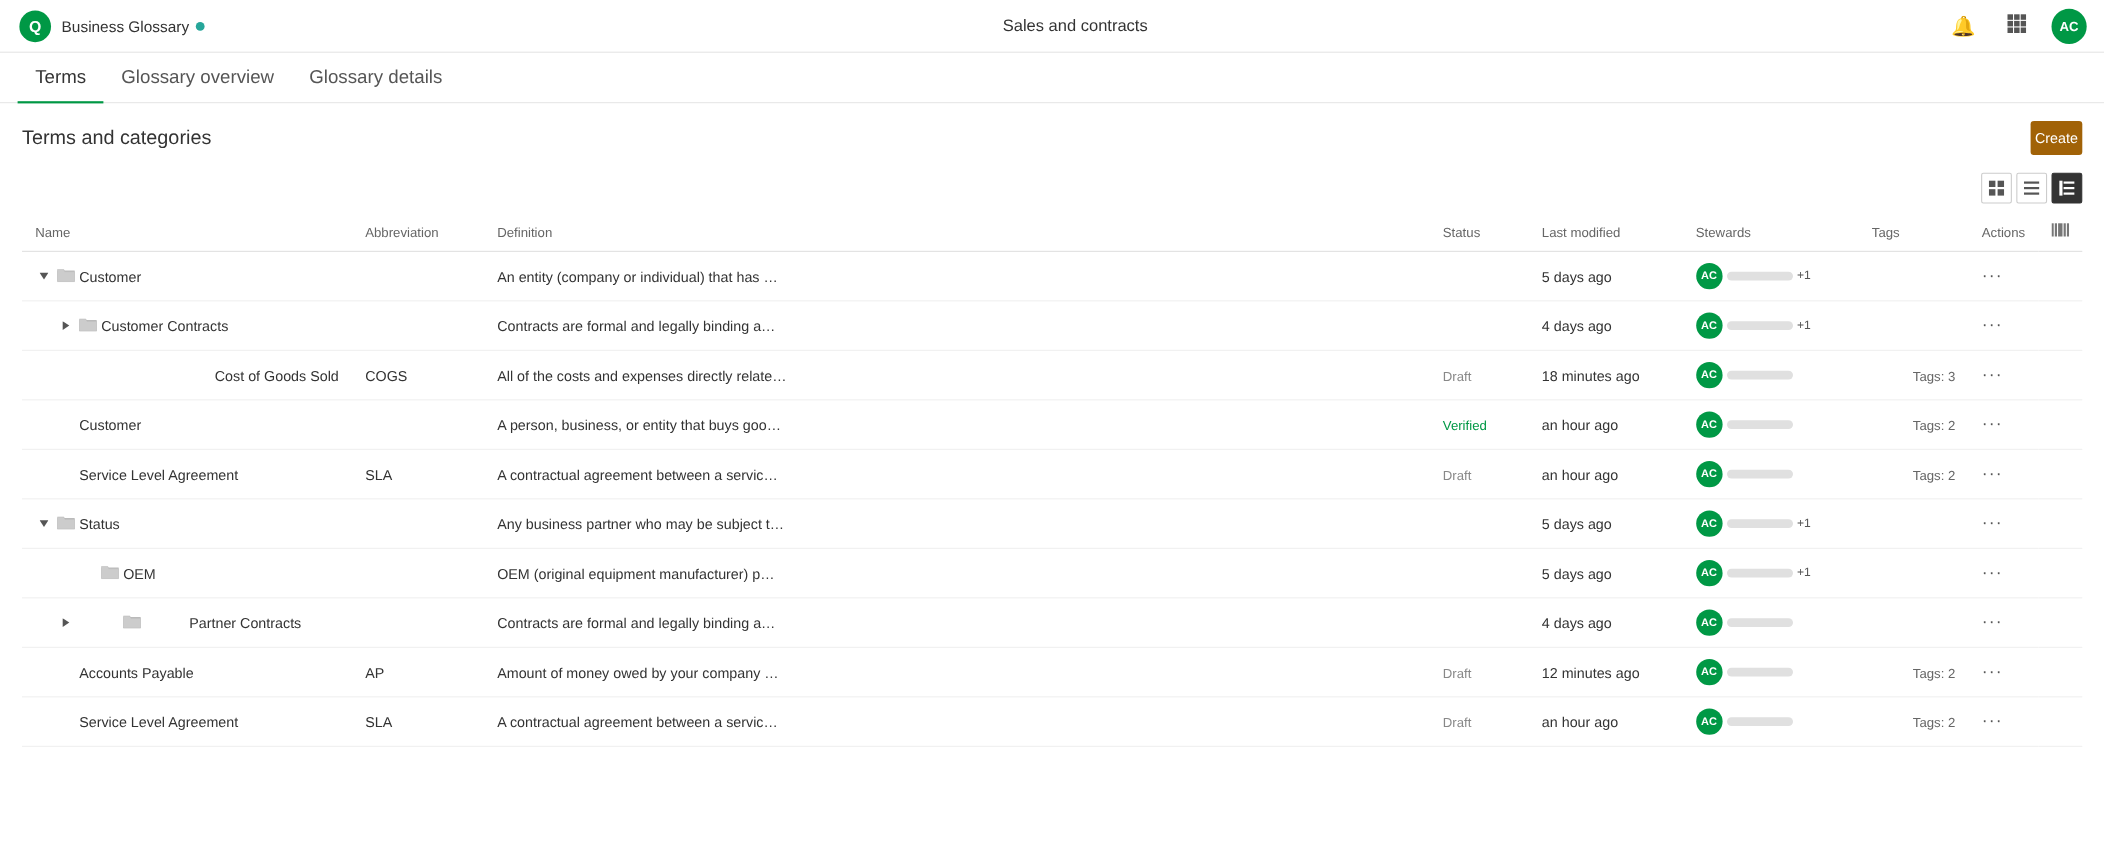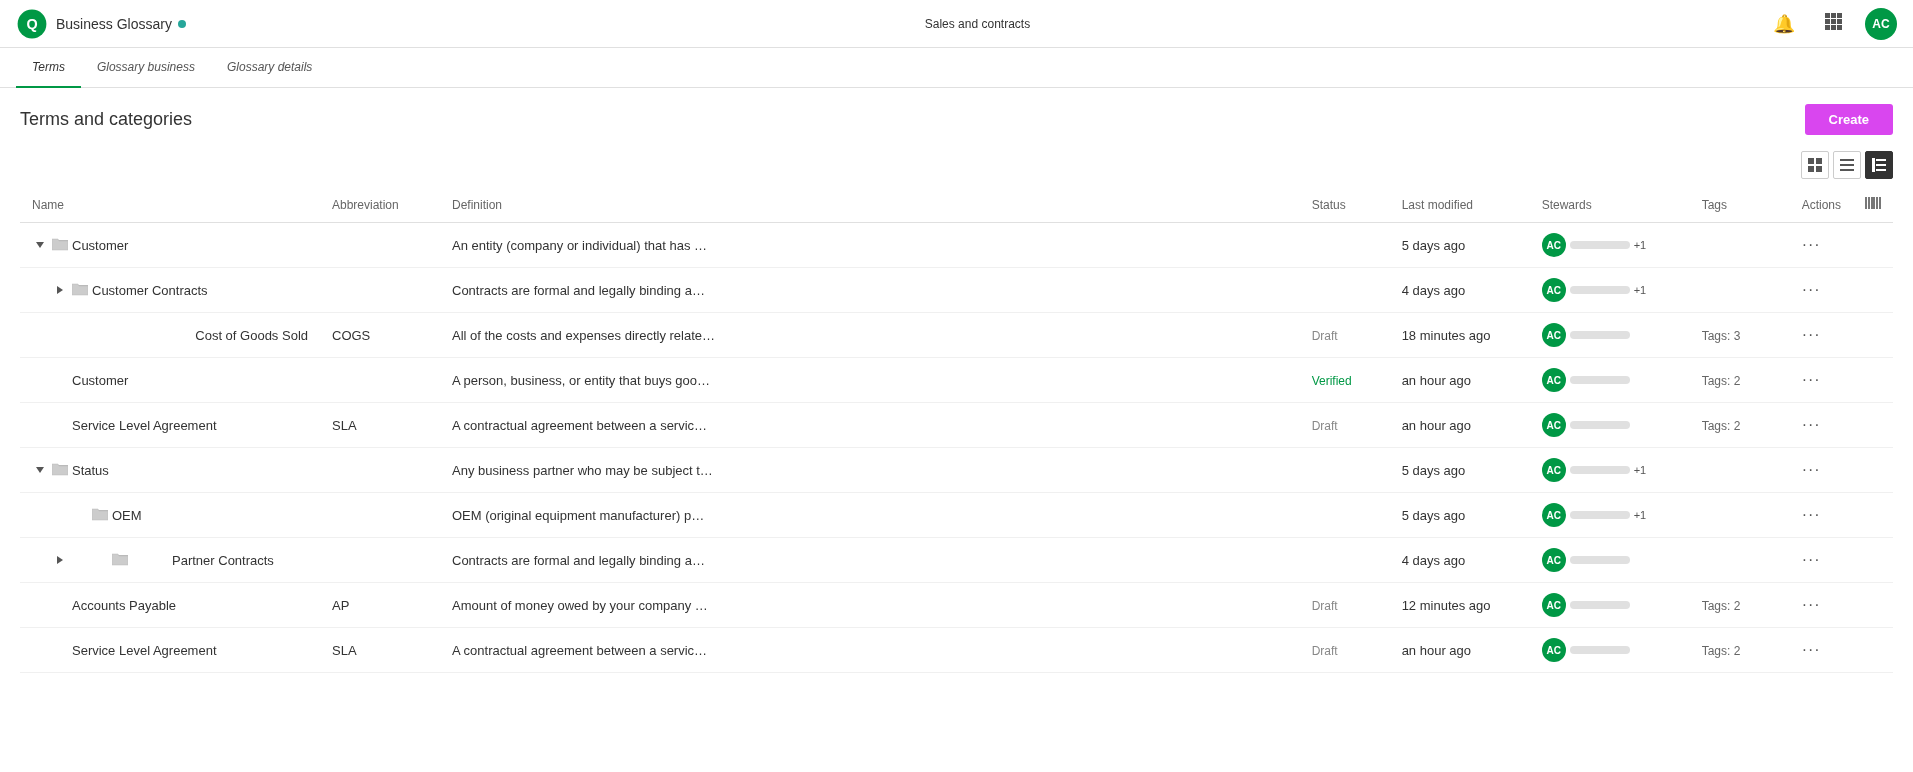--- a/index.html
+++ b/index.html
@@ -38,21 +38,21 @@
       gap: 6px;
     }
     .status-dot {
       width: 8px;
       height: 8px;
       border-radius: 50%;
       background: #26a69a;
       display: inline-block;
     }
     .header-center {
-      font-size: 12px;
+      font-size: 15px;
       font-weight: 500;
       color: #333;
     }
     .header-right {
       display: flex;
       align-items: center;
       gap: 16px;
     }
     .icon-btn {
       background: none;
@@ -83,25 +83,24 @@
     
     .tabs {
       display: flex;
       border-bottom: 1px solid #e0e0e0;
       padding: 0 16px;
       background: #fff;
     }
     .tab {
       padding: 12px 16px;
       cursor: pointer;
-      font-size: 12px;
+      font-size: 17px;
       color: #555;
       border-bottom: 2px solid transparent;
       margin-bottom: -1px;
-      font-style: italic;
     }
     .tab.active {
       color: #333;
       border-bottom: 2px solid #009845;
       font-weight: 500;
     }
 
     
     .main-content {
       padding: 16px 20px;
@@ -112,27 +111,27 @@
       align-items: center;
       justify-content: space-between;
       margin-bottom: 16px;
     }
     .page-title {
       font-size: 18px;
       font-weight: 400;
       color: #333;
     }
     .create-btn {
-      background: #d946ef;
+      background: #a16207;
       color: #fff;
       border: none;
       border-radius: 3px;
-      padding: 8px 24px;
+      padding: 8px 4px;
       font-size: 13px;
-      font-weight: 700;
+      font-weight: 400;
       cursor: pointer;
     }
 
     
     .view-controls {
       display: flex;
       justify-content: flex-end;
       gap: 4px;
       margin-bottom: 8px;
     }
@@ -177,21 +176,21 @@
       vertical-align: middle;
     }
 
     
     .col-name { width: 300px; }
     .col-abbr { width: 120px; }
     .col-def { width: auto; }
     .col-status { width: 90px; }
     .col-modified { width: 140px; }
     .col-stewards { width: 160px; }
-    .col-tags { width: 100px; }
+    .col-tags { width: 100px; text-align: right; }
     .col-actions { width: 60px; }
     .col-settings { width: 40px; }
 
     
     .name-cell {
       display: flex;
       align-items: center;
       gap: 4px;
     }
 
@@ -314,21 +313,21 @@
       <span>AC</span>
     </div>
   </div>
 </header>
 
 <nav class="tabs">
   <div class="tab active">
     <span>Terms</span>
   </div>
   <div class="tab">
-    <span>Glossary business</span>
+    <span>Glossary overview</span>
   </div>
   <div class="tab">
     <span>Glossary details</span>
   </div>
 </nav>
 
 <div class="main-content">
 
   <div class="page-header">
     <h1 class="page-title">Terms and categories</h1>

